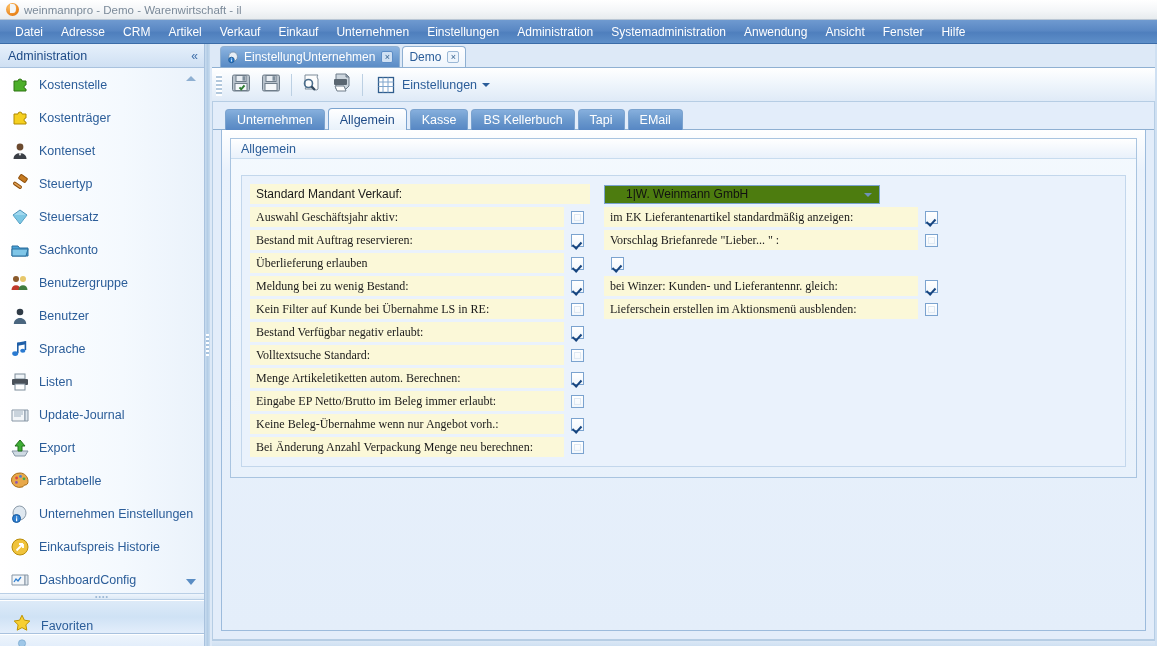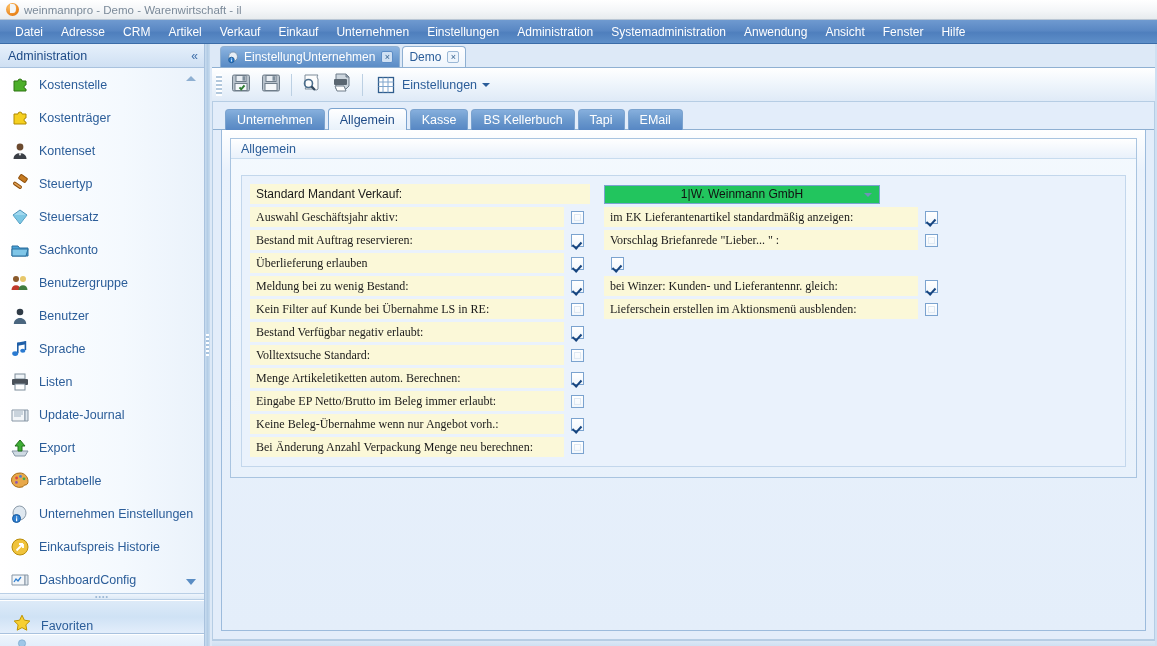--- a/index.html
+++ b/index.html
@@ -396,29 +396,28 @@
     content:"";
     position:absolute;
     left:2px; top:2px; right:2px; bottom:2px;
     border:1px solid #dfe9f3;
   }
 
   .combo {
     width: 276px;
     height: 19px;
     border: 1px solid #7ba3cf;
-    background: #22c55e;
+    background: #4d7c0f;
     display:flex; align-items:center;
-    padding-left: 0;
+    padding-left: 21px;
     font-size: 12px;
     color:#111;
     position:relative;
     cursor:pointer;
     flex:none;
-    justify-content:center;
   }
   .combo .cb-arrow {
     position:absolute; right:7px; top:7px;
     width:0;height:0;
     border-left:4px solid transparent;border-right:4px solid transparent;
     border-top:4px solid #6f93b8;
   }
 
   
   .doc-bottom {

